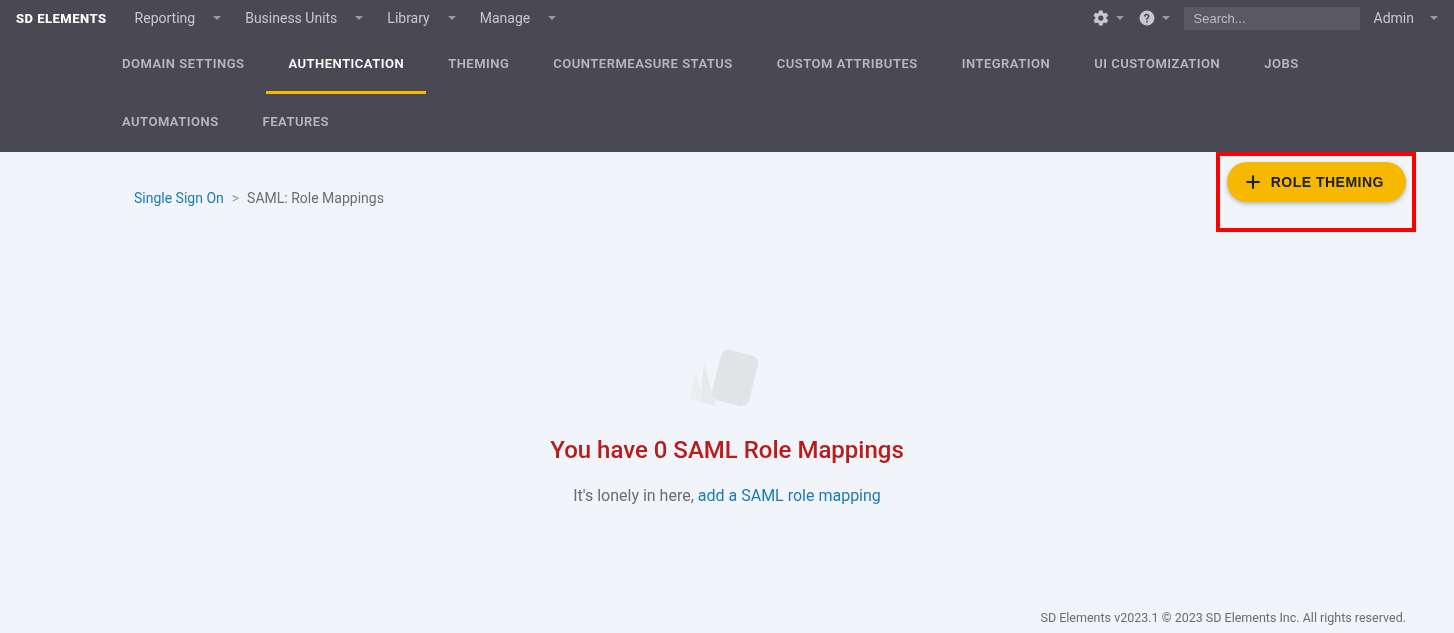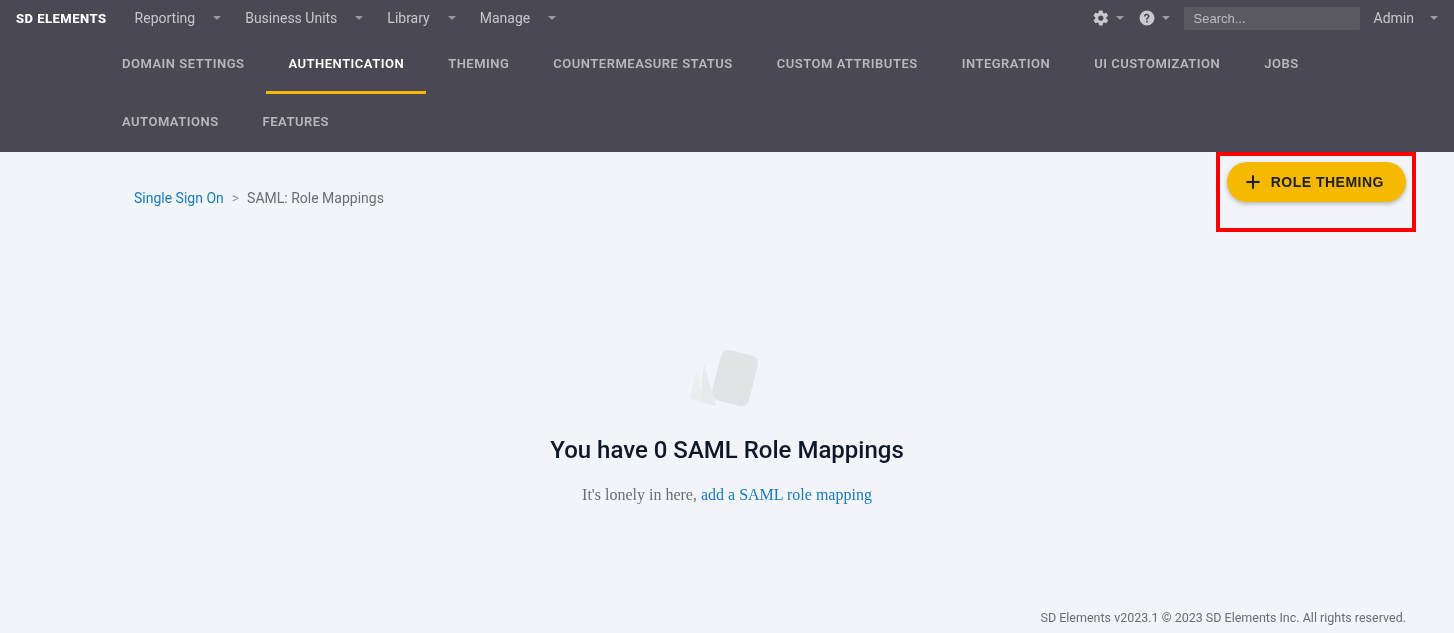--- a/index.html
+++ b/index.html
@@ -132,28 +132,27 @@
       pointer-events: none;
     }
 
     .empty-state {
       text-align: center;
       margin-top: 140px;
     }
     .empty-svg { width: 90px; height: 70px; margin: 0 auto 20px; display: block; }
     .empty-title {
       font-size: 24px;
-      color: #0f172a;
+      color: #b91c1c;
       font-weight: 500;
       margin-bottom: 22px;
     }
     .empty-sub {
       font-size: 16px;
       color: #6c6c72;
-      font-family: Liberation Serif, serif;
     }
     .empty-sub a { color: #1a7bb8; text-decoration: none; cursor: pointer; }
 
     .footer {
       position: absolute;
       bottom: 8px;
       right: 48px;
       font-size: 12.5px;
       color: #6c6c72;
     }

